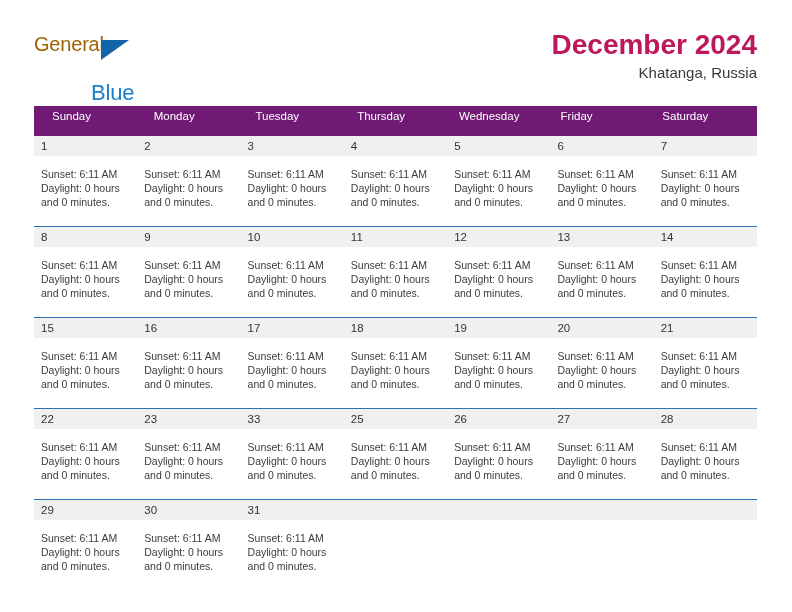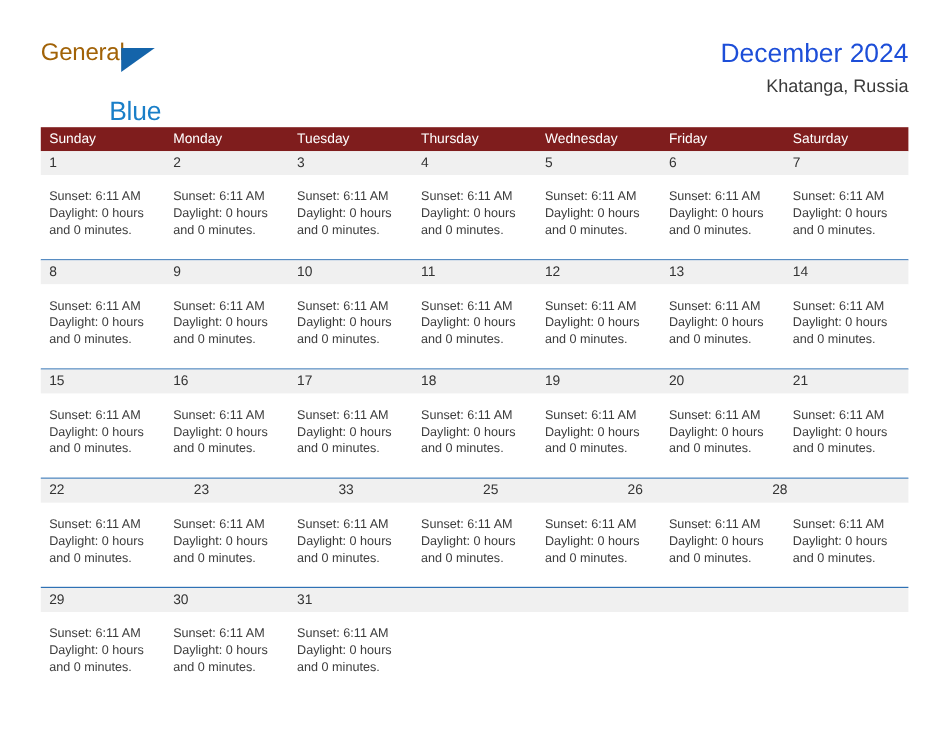--- a/index.html
+++ b/index.html
@@ -69,46 +69,47 @@
     margin-top: 27px;
   }
 
   .title-block {
     position: absolute;
     right: 0;
     top: 0;
     text-align: right;
   }
   .cal-title {
-    font-size: 22px;
+    font-size: 28px;
     line-height: 34px;
-    color: #1d4ed8;
-    font-weight: normal;
+    color: #be185d;
+    font-weight: bold;
     white-space: nowrap;
   }
   .cal-subtitle {
     font-size: 15px;
     line-height: 22px;
     color: #3a3a3a;
     white-space: nowrap;
     margin-top: 0;
   }
 
   
   .calendar {
     position: absolute;
     left: 34px;
     top: 106px;
     width: 723px;
   }
 
   .weekday-row {
     display: flex;
-    background: #7f1d1d;
-    height: 20px;
+    background: #701a75;
+    height: 30px;
+    padding-left: 11px;
   }
   .weekday {
     flex: 1 1 0;
     color: #ffffff;
     font-size: 11.5px;
     line-height: 20px;
     padding-left: 7px;
     box-sizing: border-box;
     white-space: nowrap;
     overflow: hidden;
@@ -328,20 +329,21 @@
             </div>
           </div>
         </div>
         <div class="week">
           <div class="date-band">
             <div class="date-cell">22</div>
             <div class="date-cell">23</div>
             <div class="date-cell">33</div>
             <div class="date-cell">25</div>
             <div class="date-cell">26</div>
+            <div class="date-cell">27</div>
             <div class="date-cell">28</div>
           </div>
           <div class="info-band">
             <div class="info-cell">
               <div class="info-line">Sunset: 6:11 AM</div>
               <div class="info-line">Daylight: 0 hours</div>
               <div class="info-line">and 0 minutes.</div>
             </div>
             <div class="info-cell">
               <div class="info-line">Sunset: 6:11 AM</div>

